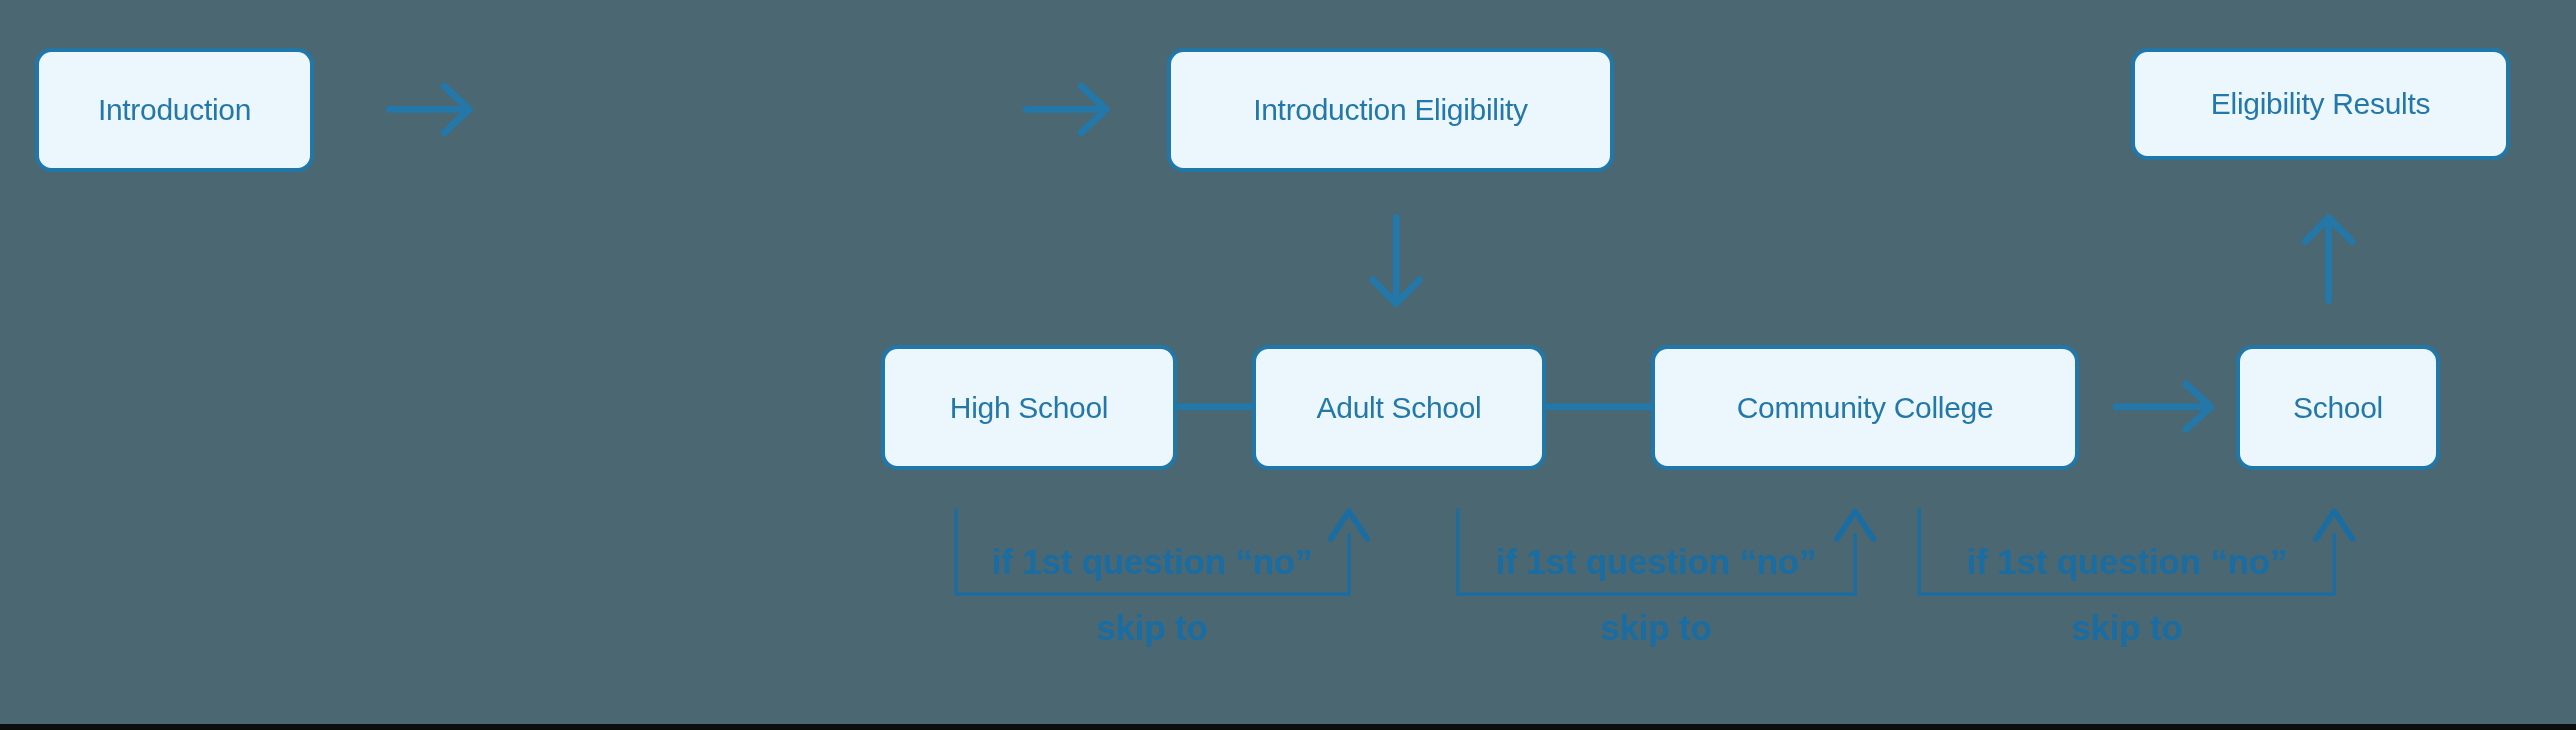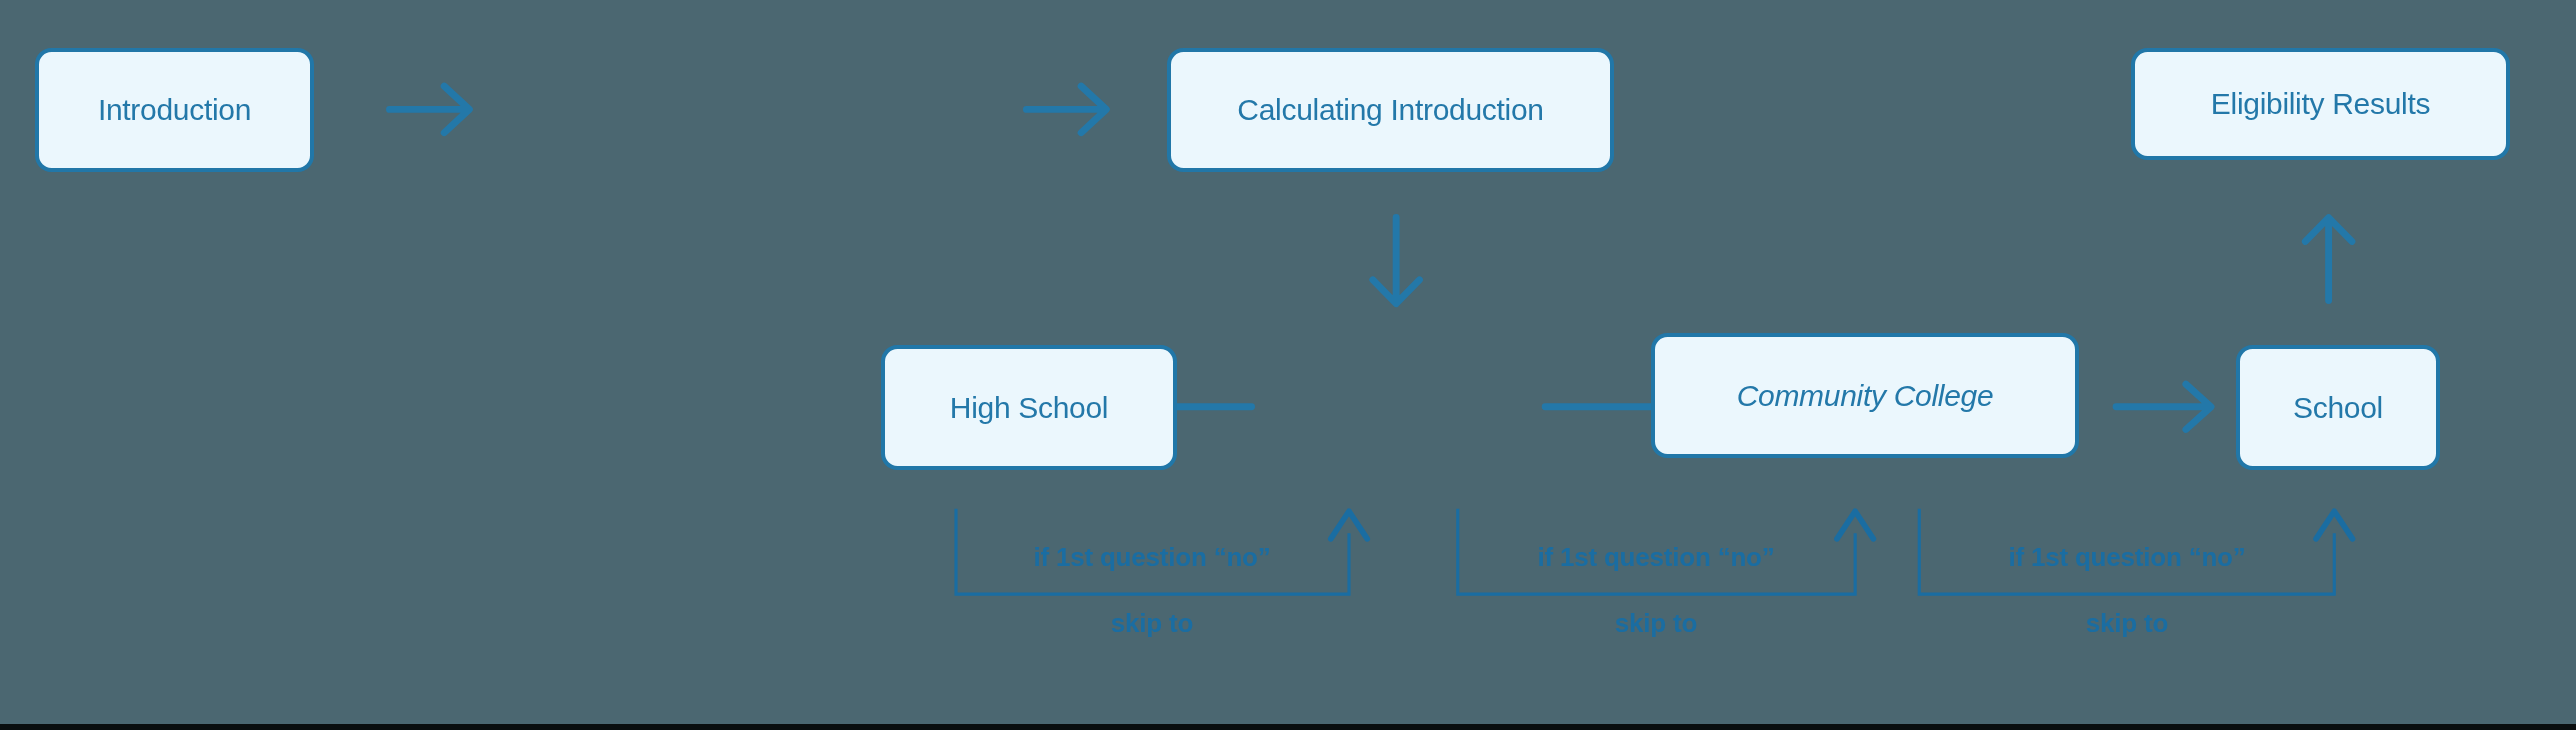--- a/index.html
+++ b/index.html
@@ -62,28 +62,28 @@
     font-weight:500;
     letter-spacing:-0.3px;
     white-space:nowrap;
   }
   .node-introduction        {left:35px;  top:48px;  width:279px; height:124px;}
   .node-personal-information{left:526px; top:48px;  width:444px; height:124px;}
   .node-calculating         {left:1167px;top:48px;  width:447px; height:124px;}
   .node-eligibility-results {left:2131px;top:48px;  width:379px; height:112px;}
   .node-high-school         {left:853px;top:345px; width:296px; height:125px;margin-left:28px;}
   .node-adult-school        {left:1252px;top:345px; width:294px; height:125px;}
-  .node-community-college   {left:1651px;top:333px; width:428px; height:125px;font-style:italic;}
+  .node-community-college   {left:1651px;top:345px; width:428px; height:125px;}
   .node-review              {left:2236px;top:345px; width:204px; height:125px;}
   .annotation-text{
     position:absolute;
     width:440px;
     text-align:center;
     color:var(--annotation);
-    font-size:26px;
+    font-size:35px;
     font-weight:600;
     letter-spacing:-0.2px;
     white-space:nowrap;
   }
   .cond-1{left:932px;top:542px;}
   .skip-1{left:932px;top:608px;}
   .cond-2{left:1436px;top:542px;}
   .skip-2{left:1436px;top:608px;}
   .cond-3{left:1907px;top:542px;}
   .skip-3{left:1907px;top:608px;}
@@ -116,28 +116,31 @@
     <path class="bracket" d="M2318 809 V945 H2950 V848"></path>
     <path class="bracket-head" d="M2921 857 L2950 813 L2979 857"></path>
     <path class="bracket" d="M3052 809 V945 H3712 V848"></path>
     <path class="bracket-head" d="M3683 857 L3712 813 L3741 857"></path>
   </svg>
 
   <div class="node node-introduction">
     <span>Introduction</span>
   </div>
   <div class="node node-calculating">
-    <span>Calculating Introduction</span>
+    <span>Introduction Eligibility</span>
   </div>
   <div class="node node-eligibility-results">
     <span>Eligibility Results</span>
   </div>
 
   <div class="node node-high-school">
     <span>High School</span>
+  </div>
+  <div class="node node-adult-school">
+    <span>Adult School</span>
   </div>
   <div class="node node-community-college">
     <span>Community College</span>
   </div>
   <div class="node node-review">
     <span>School</span>
   </div>
 
   <div class="annotation-text cond-1">if 1st question “no”</div>
   <div class="annotation-text skip-1">skip to</div>

